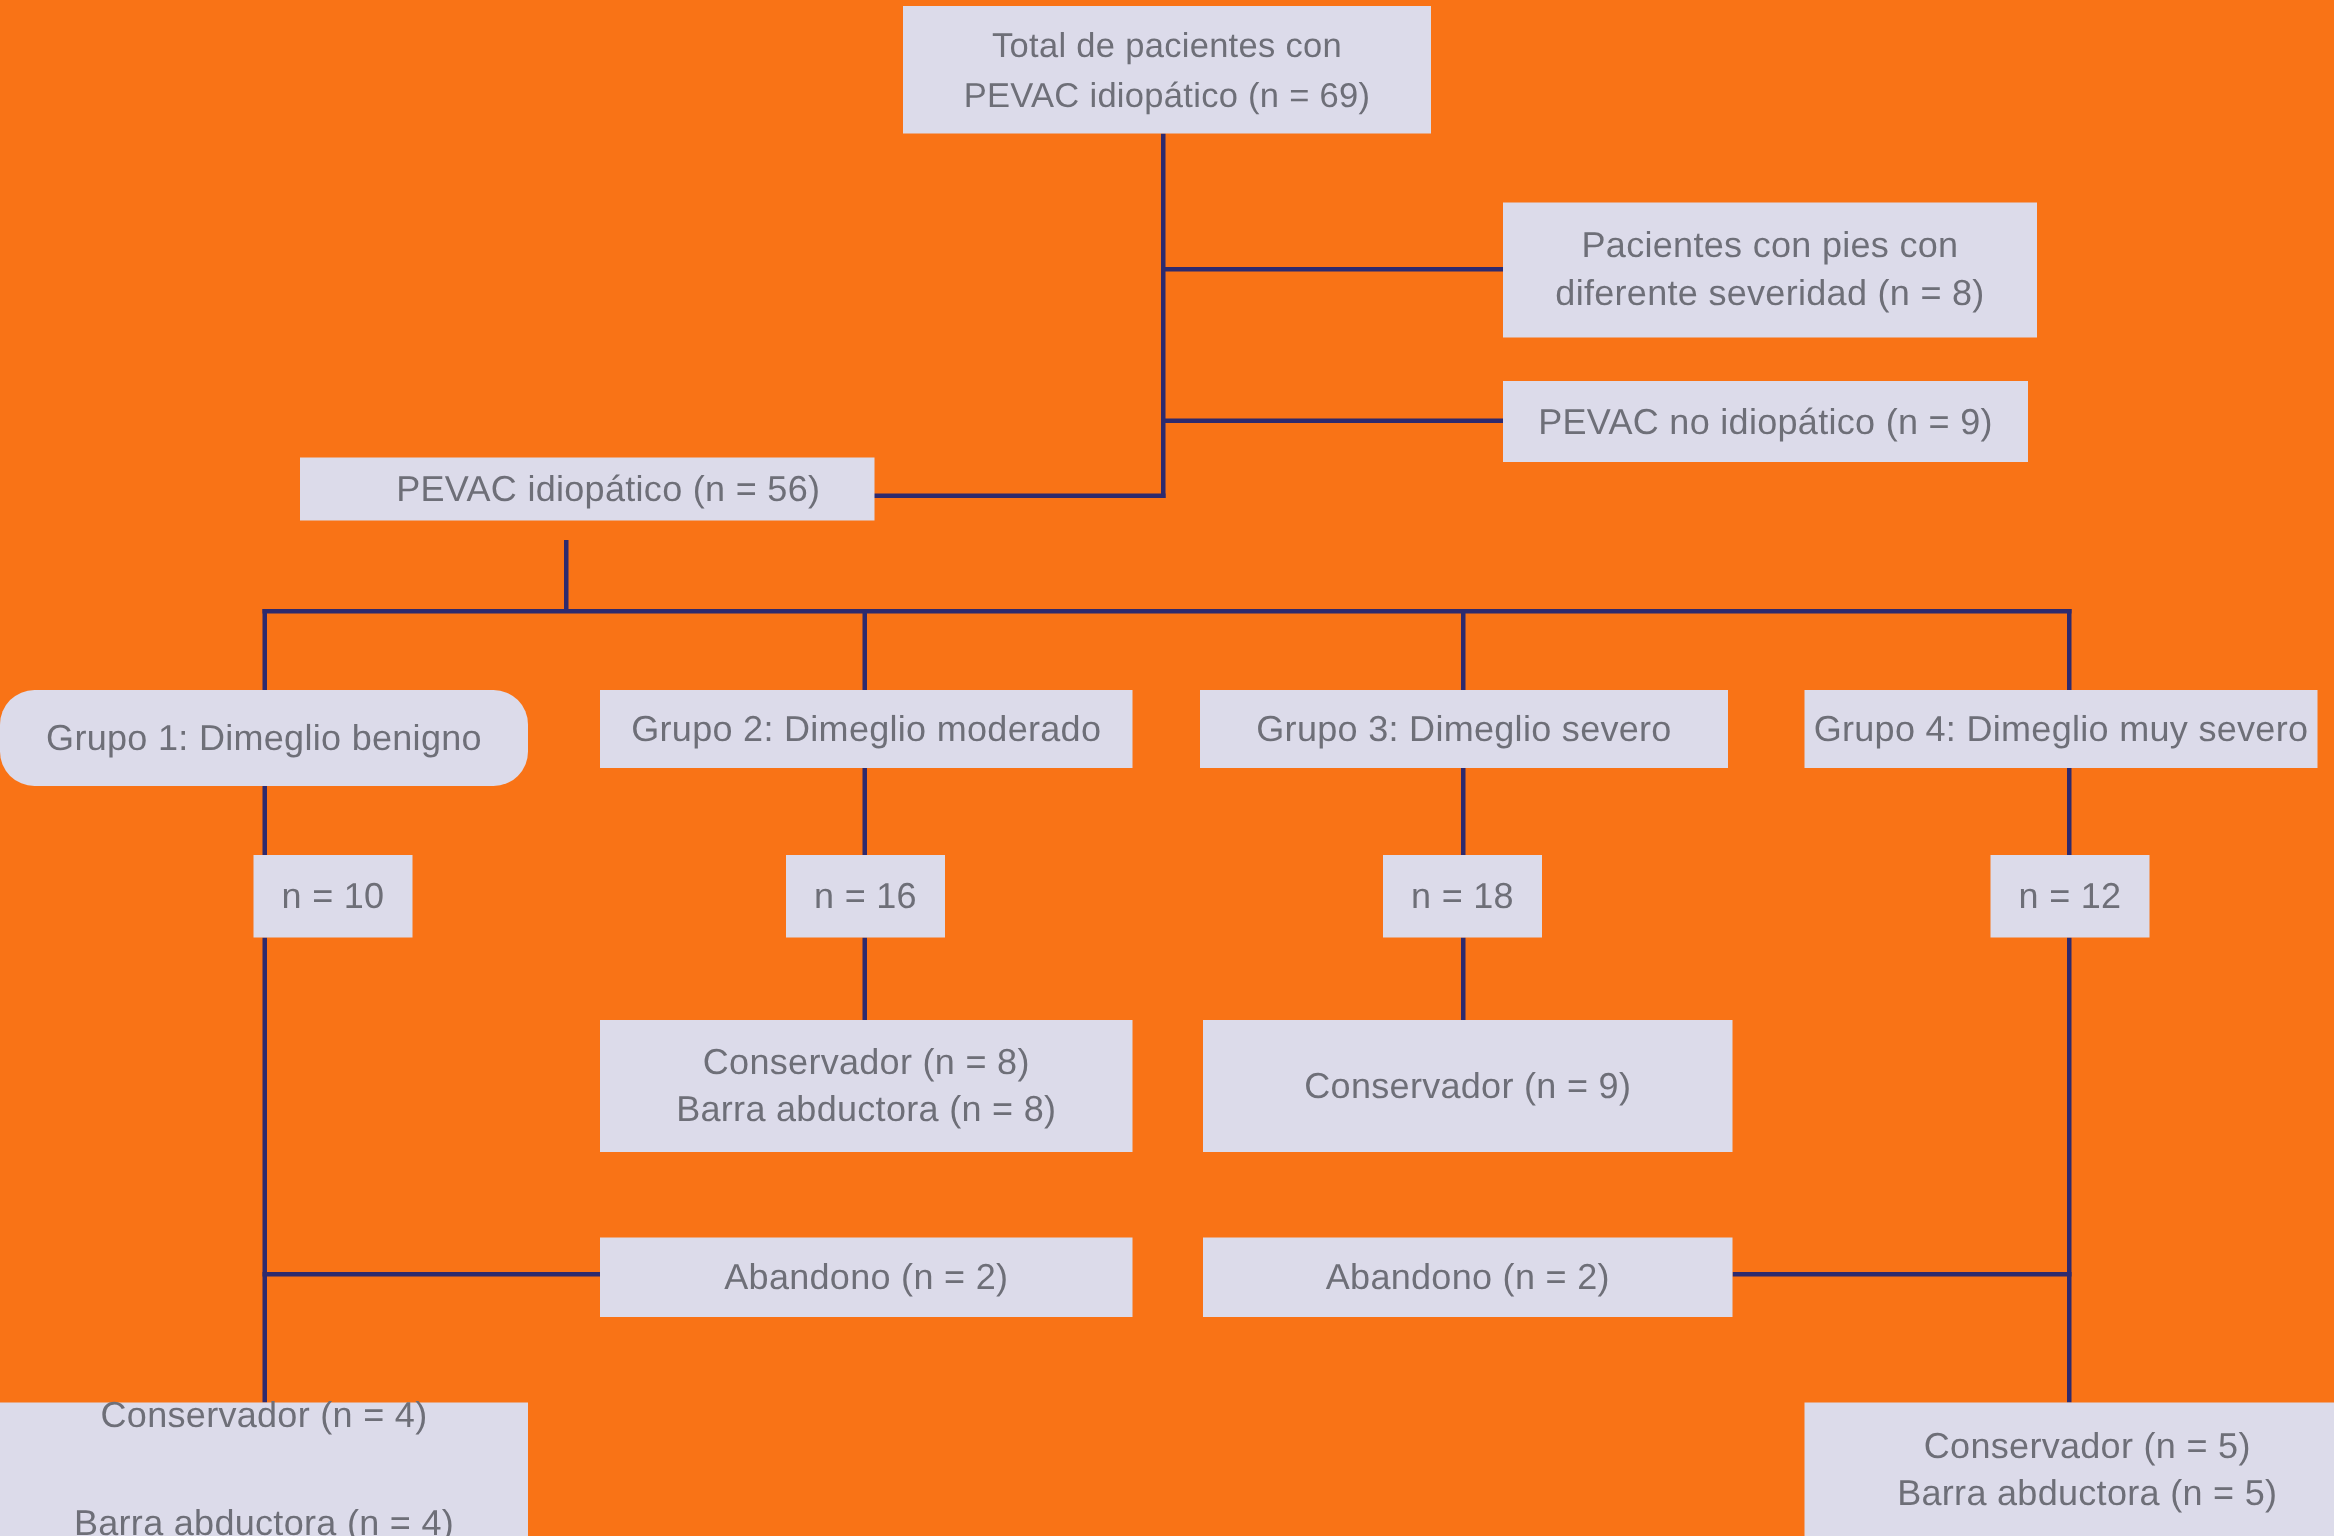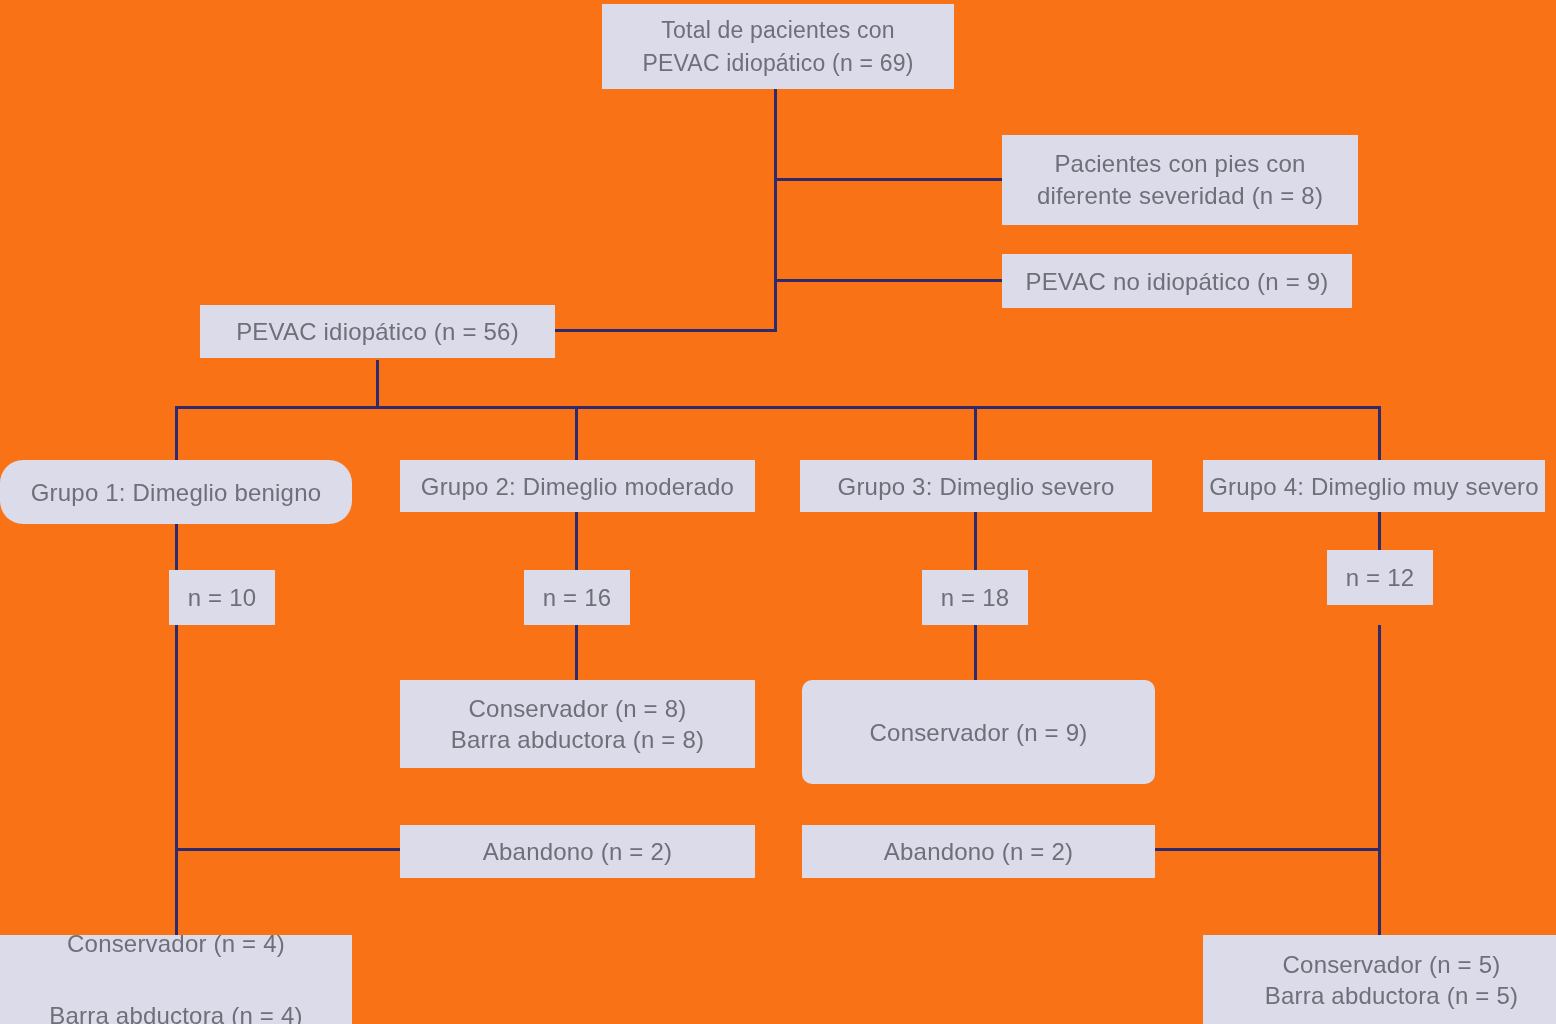--- a/index.html
+++ b/index.html
@@ -34,31 +34,31 @@
     letter-spacing: 0.2px;
   }
   .connector {
     position: absolute;
     background: var(--line-color);
   }
   
   #box-total              { left: 602px;  top: 4px;   width: 352px; height: 85px; font-size: 23px; line-height: 33px; }
   #box-excl-severity      { left: 1002px; top: 135px; width: 356px; height: 90px; line-height: 32px; }
   #box-excl-noidiopatico  { left: 1002px; top: 254px; width: 350px; height: 54px; }
-  #box-idiopatico         { left: 200px;  top: 305px; width: 355px; height: 53px; }
+  #box-idiopatico         { left: 200px;  top: 305px; width: 355px; height: 42px; padding-left: 28px; }
   #box-grupo1             { left: 0px;    top: 460px; width: 352px; height: 64px; border-radius: 23px; }
   #box-grupo2             { left: 400px;  top: 460px; width: 355px; height: 52px; }
   #box-grupo3             { left: 800px;  top: 460px; width: 352px; height: 52px; }
   #box-grupo4             { left: 1203px; top: 460px; width: 342px; height: 52px; }
   #box-n1                 { left: 122px;  top: 570px; width: 106px; height: 55px; margin-left: 47px; }
   #box-n2                 { left: 524px;  top: 570px; width: 106px; height: 55px; }
   #box-n3                 { left: 922px;  top: 570px; width: 106px; height: 55px; }
-  #box-n4                 { left: 1327px; top: 550px; width: 106px; height: 55px; }
+  #box-n4                 { left: 1327px; top: 570px; width: 106px; height: 55px; }
   #box-treat2             { left: 400px;  top: 680px; width: 355px; height: 88px; }
-  #box-treat3             { left: 802px;  top: 680px; width: 353px; height: 104px; border-radius: 10px; }
+  #box-treat3             { left: 802px;  top: 680px; width: 353px; height: 88px; }
   #box-dropout-left       { left: 400px;  top: 825px; width: 355px; height: 53px; }
   #box-dropout-right      { left: 802px;  top: 825px; width: 353px; height: 53px; }
   #box-treat1             { left: 0px;    top: 935px; width: 352px; height: 89px; gap: 41px; }
   #box-treat4             { left: 1203px; top: 935px; width: 353px; height: 89px; padding-left: 12px; }
   
   #ln-top-down            { left: 774px;  top: 89px;  width: 3px;   height: 243px; }
   #ln-to-excl1            { left: 776px;  top: 178px; width: 226px; height: 3px; }
   #ln-to-excl2            { left: 776px;  top: 279px; width: 226px; height: 3px; }
   #ln-to-idiopatico       { left: 555px;  top: 329px; width: 222px; height: 3px; }
   #ln-idio-down           { left: 376px;  top: 360px; width: 3px;   height: 48px; }

